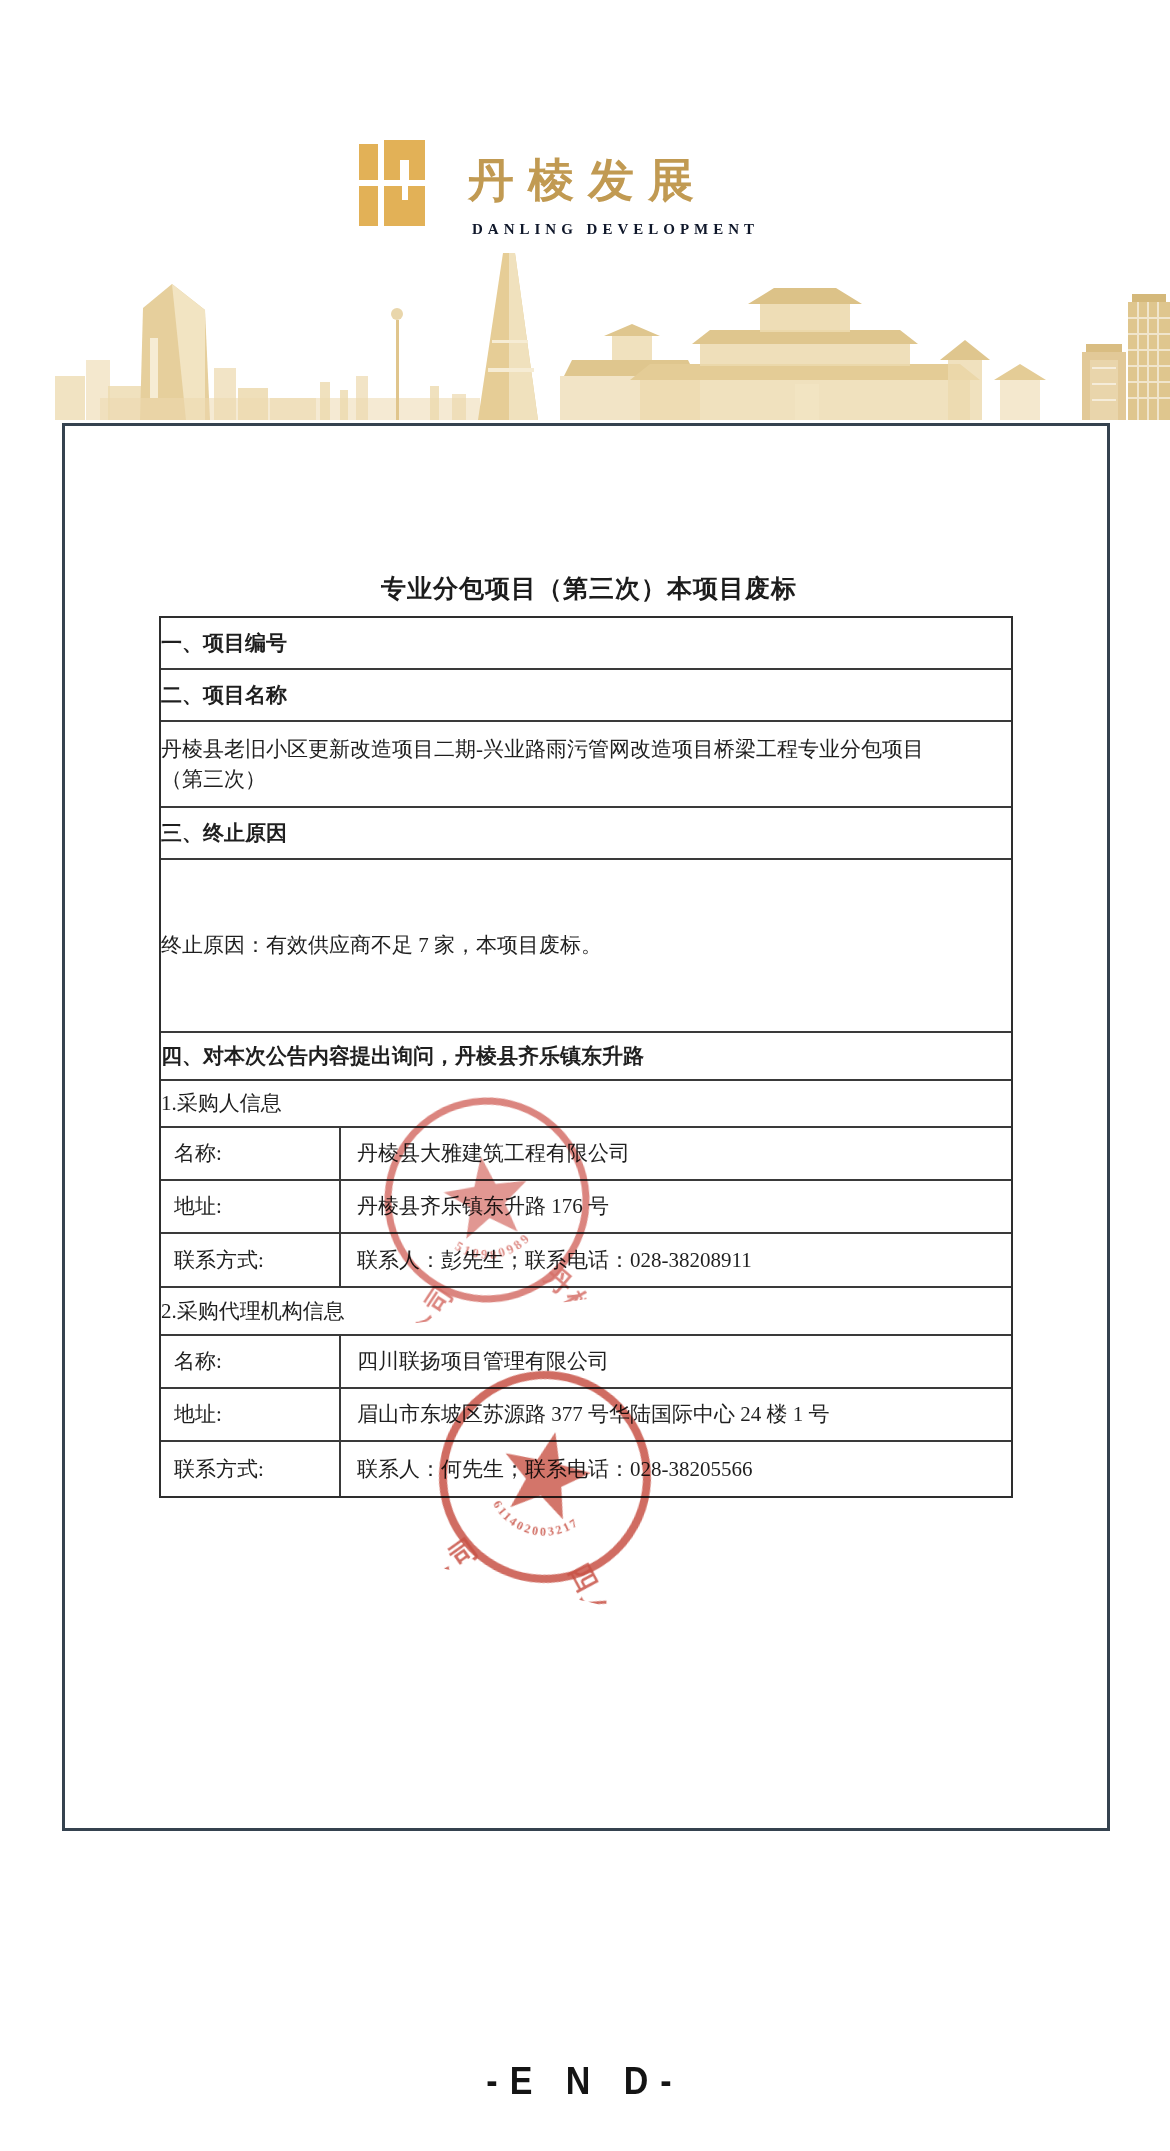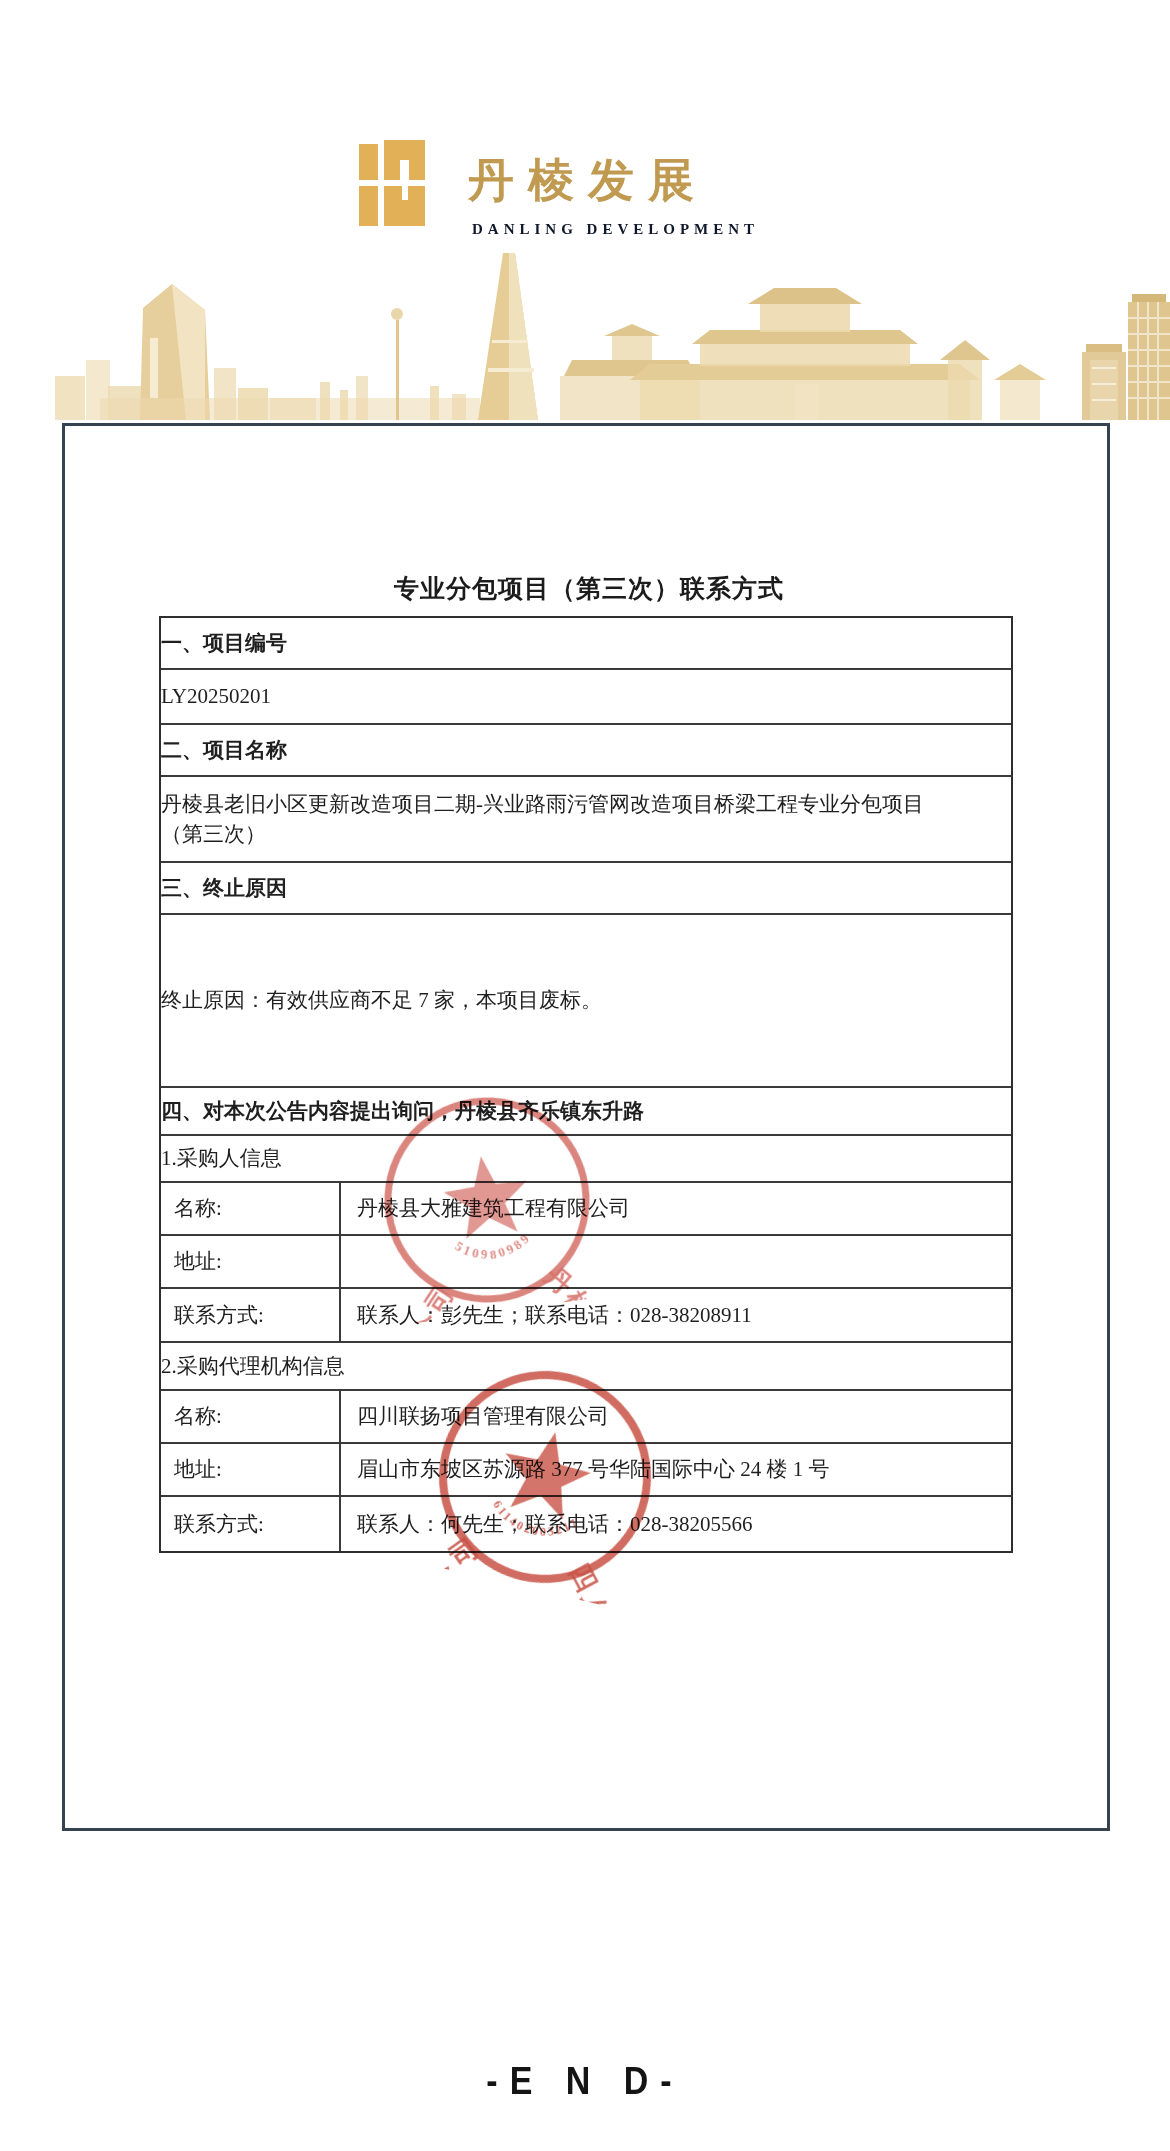--- a/index.html
+++ b/index.html
@@ -141,29 +141,26 @@
         <line x1="1128" y1="134" x2="1170" y2="134"></line>
         <line x1="1128" y1="150" x2="1170" y2="150"></line>
         <line x1="1092" y1="120" x2="1116" y2="120"></line>
         <line x1="1092" y1="136" x2="1116" y2="136"></line>
         <line x1="1092" y1="152" x2="1116" y2="152"></line>
       </g>
     </g>
   </svg>
 
   <div class="doc">
-    <div class="doc-title l2">专业分包项目（第三次）联系方式</div>
+    <div class="doc-title l2">专业分包项目（第三次）本项目废标</div>
 
     <div class="tbl">
       <div class="row hd" style="height:50px;">
         <div class="pad">一、项目编号</div>
       </div>
-      <div class="row" style="height:55px;">
-        <div class="pad">LY20250201</div>
-      </div>
       <div class="row hd" style="height:52px;">
         <div class="pad">二、项目名称</div>
       </div>
       <div class="row" style="height:86px;">
         <div class="pad wrapval">丹棱县老旧小区更新改造项目二期-兴业路雨污管网改造项目桥梁工程专业分包项目（第三次）</div>
       </div>
       <div class="row hd" style="height:52px;">
         <div class="pad">三、终止原因</div>
       </div>
       <div class="row" style="height:173px;">
@@ -174,20 +171,21 @@
       </div>
       <div class="row" style="height:47px;">
         <div class="pad">1.采购人信息</div>
       </div>
       <div class="row" style="height:53px;">
         <div class="cell-label">名称:</div>
         <div class="cell-value">丹棱县大雅建筑工程有限公司</div>
       </div>
       <div class="row" style="height:53px;">
         <div class="cell-label">地址:</div>
+        <div class="cell-value">丹棱县齐乐镇东升路 176 号</div>
       </div>
       <div class="row" style="height:54px;">
         <div class="cell-label">联系方式:</div>
         <div class="cell-value">联系人：彭先生；联系电话：028-38208911</div>
       </div>
       <div class="row" style="height:48px;">
         <div class="pad">2.采购代理机构信息</div>
       </div>
       <div class="row" style="height:53px;">
         <div class="cell-label">名称:</div>

